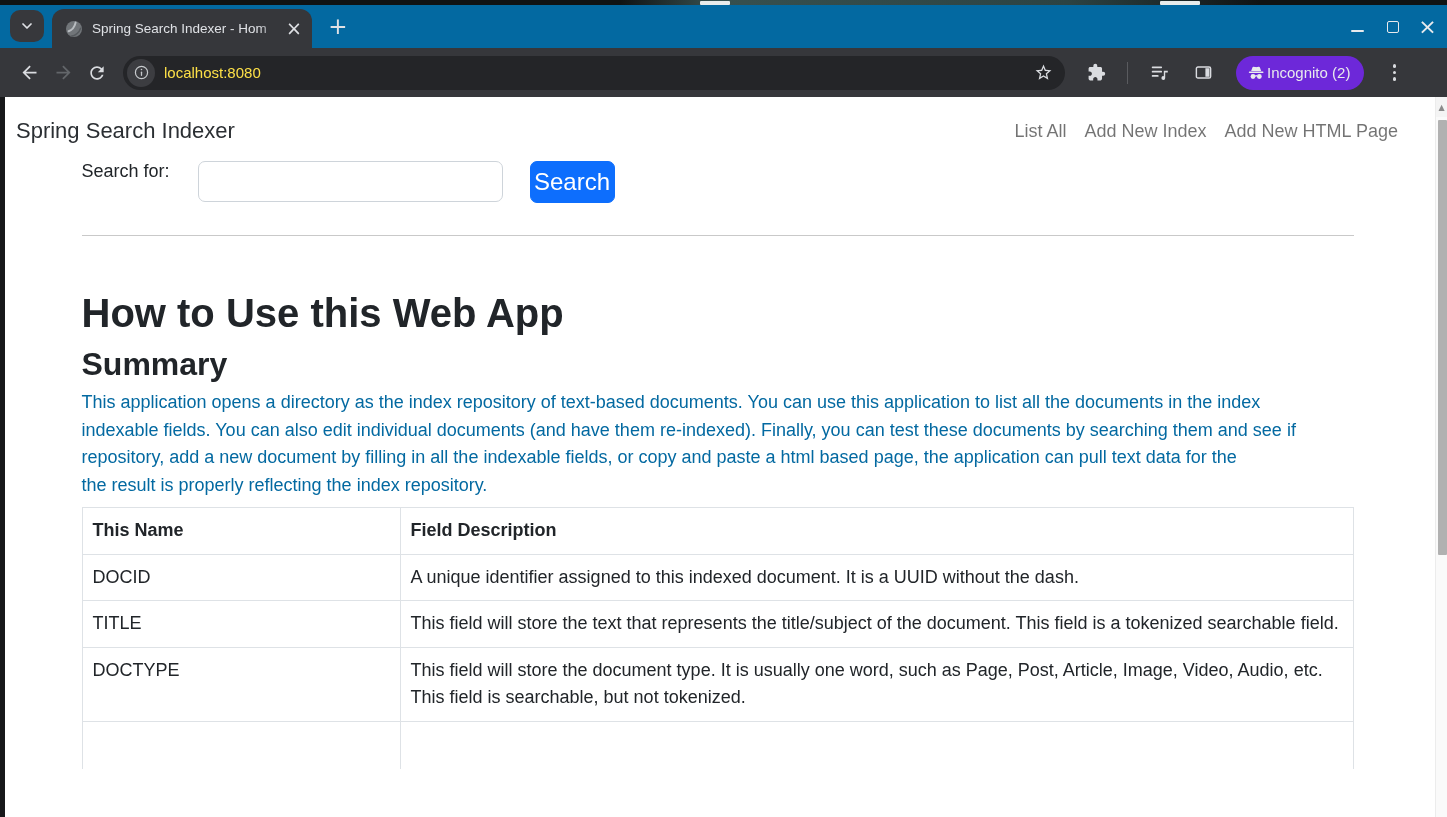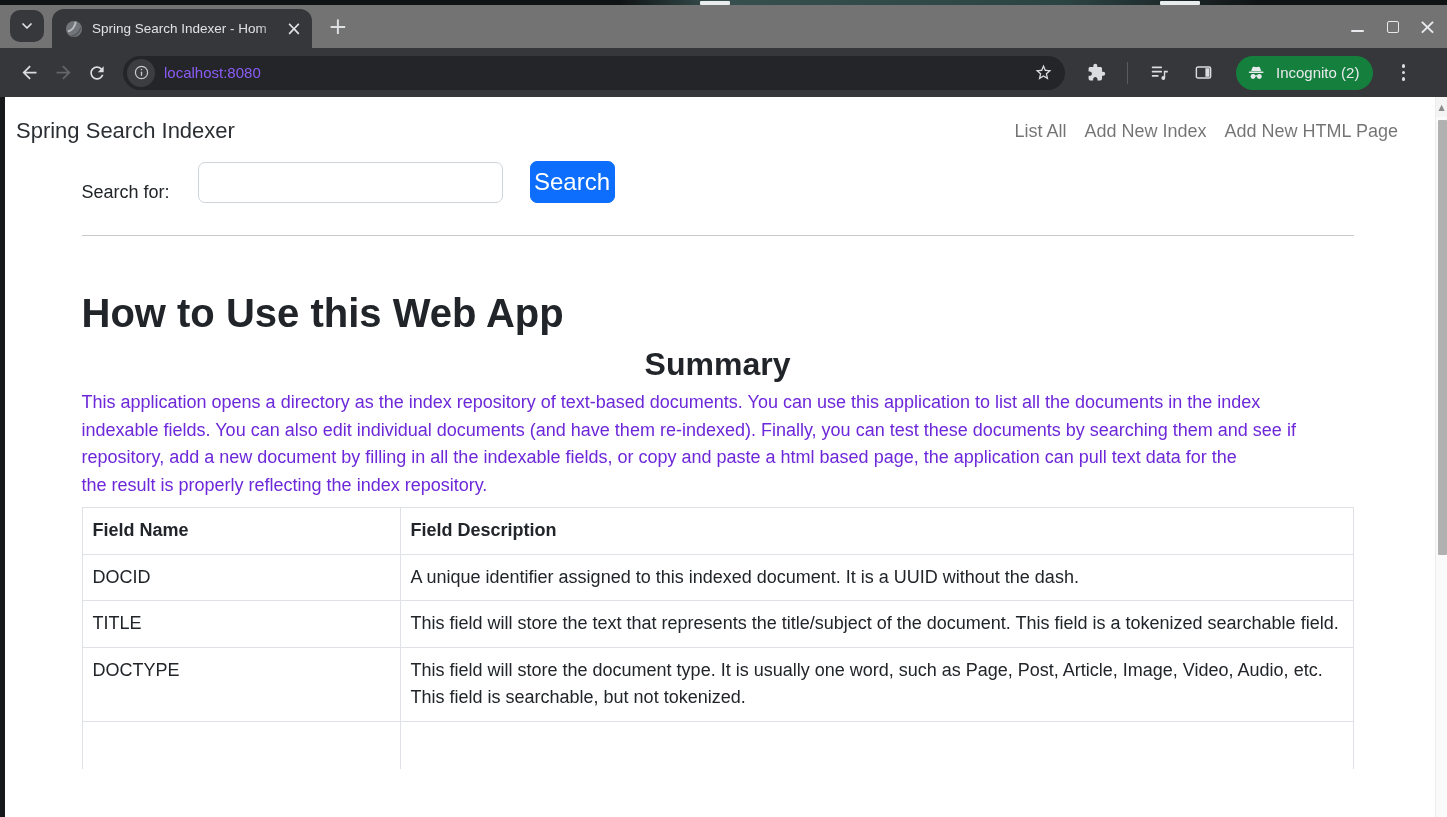--- a/index.html
+++ b/index.html
@@ -13,21 +13,21 @@
 
   
   .desktop-strip { position: absolute; top: 0; left: 0; width: 1447px; height: 5px; background: #101314; overflow: hidden; }
   .desk-teal { position: absolute; top: 0; left: 620px; width: 640px; height: 5px;
     background: linear-gradient(90deg, #101314, #37504f 15%, #2c4343 70%, #101314); }
   .desk-mark { position: absolute; top: 1px; height: 4px; background: #e8ecec; border-radius: 1px; }
   .m1 { left: 700px; width: 30px; }
   .m2 { left: 1160px; width: 40px; }
 
   
-  .tabstrip { position: absolute; top: 5px; left: 0; width: 1447px; height: 43px; background: #737373; }
+  .tabstrip { position: absolute; top: 5px; left: 0; width: 1447px; height: 43px; background: #0369a1; }
   .tabsearch {
     position: absolute; left: 10px; top: 5px; width: 34px; height: 32px;
     background: #37383c; border-radius: 10px; display: flex; align-items: center; justify-content: center;
   }
   .tab {
     position: absolute; left: 52px; top: 4px; width: 260px; height: 39px;
     background: #36373b; border-radius: 12px 12px 0 0;
     display: flex; align-items: center; padding: 0 8px 0 13px;
   }
   .tab-favicon { flex: 0 0 auto; width: 18px; height: 18px; margin-right: 9px; }
@@ -49,62 +49,62 @@
   
   .toolbar { position: absolute; top: 48px; left: 0; width: 1447px; height: 49px; background: #36373b;
     display: flex; align-items: center; }
   .nav-icon { width: 34px; height: 34px; display: flex; align-items: center; justify-content: center; border-radius: 50%; flex: 0 0 auto; }
   .back-btn { margin-left: 12px; }
   .addressbar {
     flex: 0 0 auto; width: 942px; height: 34px; margin-left: 9px; background: #242528; border-radius: 17px;
     display: flex; align-items: center; padding: 0 10px 0 4px;
   }
   .site-chip { width: 28px; height: 28px; border-radius: 50%; background: #3c3d41; display: flex; align-items: center; justify-content: center; }
-  .url-text { flex: 1 1 auto; color: #8b5cf6; font-size: 15px; margin-left: 9px; }
+  .url-text { flex: 1 1 auto; color: #fde047; font-size: 15px; margin-left: 9px; }
   .star-btn { width: 24px; height: 24px; display: flex; align-items: center; justify-content: center; }
   .toolbar-right { display: flex; align-items: center; margin-left: 14px; gap: 10px; }
   .tool-sep { width: 1px; height: 22px; background: #5a5b5f; margin: 0 4px; }
   .incognito-badge {
-    height: 34px; border-radius: 17px; background: #15803d; display: flex; align-items: center;
-    padding: 0 14px 0 11px; gap: 9px; margin-left: 6px;
+    height: 34px; border-radius: 17px; background: #6d28d9; display: flex; align-items: center;
+    padding: 0 14px 0 11px; margin-left: 6px;
   }
   .incognito-text { color: #e8eaed; font-size: 15px; }
   .menu-dots { width: 24px; height: 24px; display: flex; flex-direction: column; align-items: center; justify-content: center; gap: 3px; margin-left: 8px; }
   .menu-dots i { width: 3.5px; height: 3.5px; background: #dadce0; border-radius: 50%; }
 
   
   .viewport { position: absolute; top: 97px; left: 0; width: 1435px; height: 720px; background: #fff; overflow: hidden; }
   .left-edge { position: absolute; top: 97px; left: 0; width: 5px; height: 720px; background: #17181a; z-index: 5; }
 
   .site-navbar { height: 60px; display: flex; align-items: center; justify-content: space-between; padding: 8px 28px 0 16px; }
   .brand { font-size: 22px; color: #2b2f33; }
   .site-nav { display: flex; align-items: flex-end; }
   .site-nav .nav-link { font-size: 18px; color: rgba(0,0,0,0.55); padding: 0 9px; }
 
   .container { width: 1272px; margin: 0 auto; }
 
-  .search-row { display: flex; align-items: flex-end; margin-top: 4px; height: 42px; }
+  .search-row { display: flex; align-items: flex-start; margin-top: 4px; height: 42px; }
   .search-label { font-size: 18px; color: #212529; width: 116px; }
   .search-input {
     width: 305px; height: 41px; border: 1px solid #ced4da; border-radius: 7px;
     font-size: 18px; padding: 0 12px; color: #212529; outline: none;
     font-family: "Liberation Sans", sans-serif;
   }
   .search-btn {
     margin-left: 27px; width: 85px; height: 42px; background: #0d6efd; color: #fff;
     border: 1px solid #0d6efd; border-radius: 7px; font-size: 24px;
     font-family: "Liberation Sans", sans-serif;
   }
   .rule { border: 0; border-top: 1px solid #c9c9c9; margin-top: 32px; }
 
   .h1 { margin-top: 53px; font-size: 40px; line-height: 48px; font-weight: 700; color: #212529; }
   .h2 { font-size: 32px; line-height: 38px; font-weight: 700; color: #212529; }
-  .h2-summary { margin-top: 8px; text-align: center; }
+  .h2-summary { margin-top: 8px; }
   .h2-fields { margin-top: 20px; }
-  .summary-text { margin-top: 6px; font-size: 18px; line-height: 27.5px; color: #6d28d9; }
+  .summary-text { margin-top: 6px; font-size: 18px; line-height: 27.5px; color: #0369a1; }
 
   table.fields { margin-top: 8px; border-collapse: collapse; width: 1272px; table-layout: fixed; }
   .fields th, .fields td {
     border: 1px solid #dee2e6; font-size: 18px; line-height: 27.5px; color: #212529;
     padding: 9px 10px; text-align: left; vertical-align: top; font-weight: 400;
   }
   .fields th { font-weight: 700; }
   .col-name { width: 318px; }
   .partial-row td { height: 48px; border-bottom: none; }
 
@@ -255,21 +255,21 @@
       <div>This application opens a directory as the index repository of text-based documents. You can use this application to list all the documents in the index</div>
       <div>indexable fields. You can also edit individual documents (and have them re-indexed). Finally, you can test these documents by searching them and see if</div>
       <div>repository, add a new document by filling in all the indexable fields, or copy and paste a html based page, the application can pull text data for the</div>
       <div>the result is properly reflecting the index repository.</div>
     </div>
 
 
     <table class="fields">
       <thead>
         <tr>
-          <th class="col-name">Field Name</th>
+          <th class="col-name">This Name</th>
           <th>Field Description</th>
         </tr>
       </thead>
       <tbody>
         <tr>
           <td>DOCID</td>
           <td>A unique identifier assigned to this indexed document. It is a UUID without the dash.</td>
         </tr>
         <tr>
           <td>TITLE</td>

